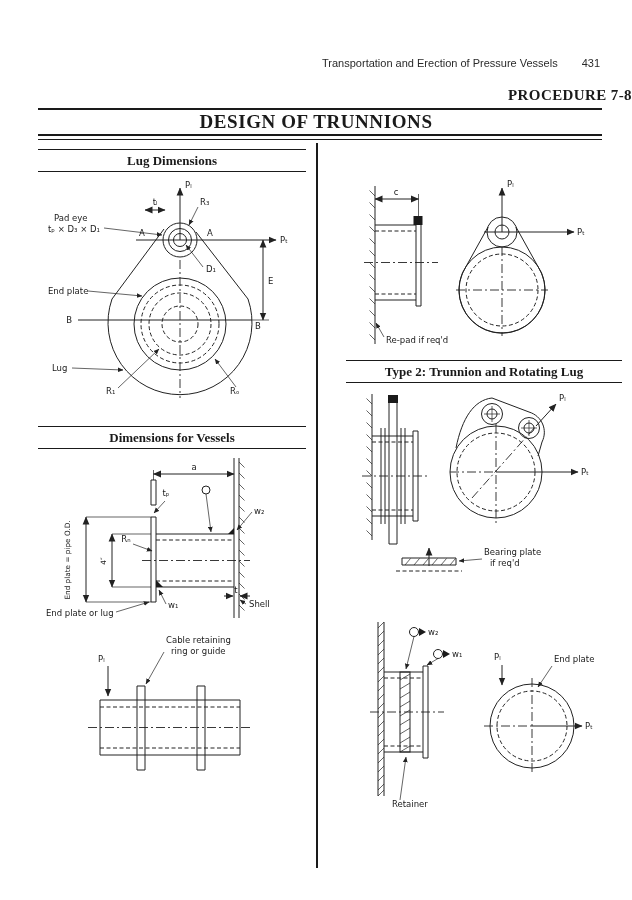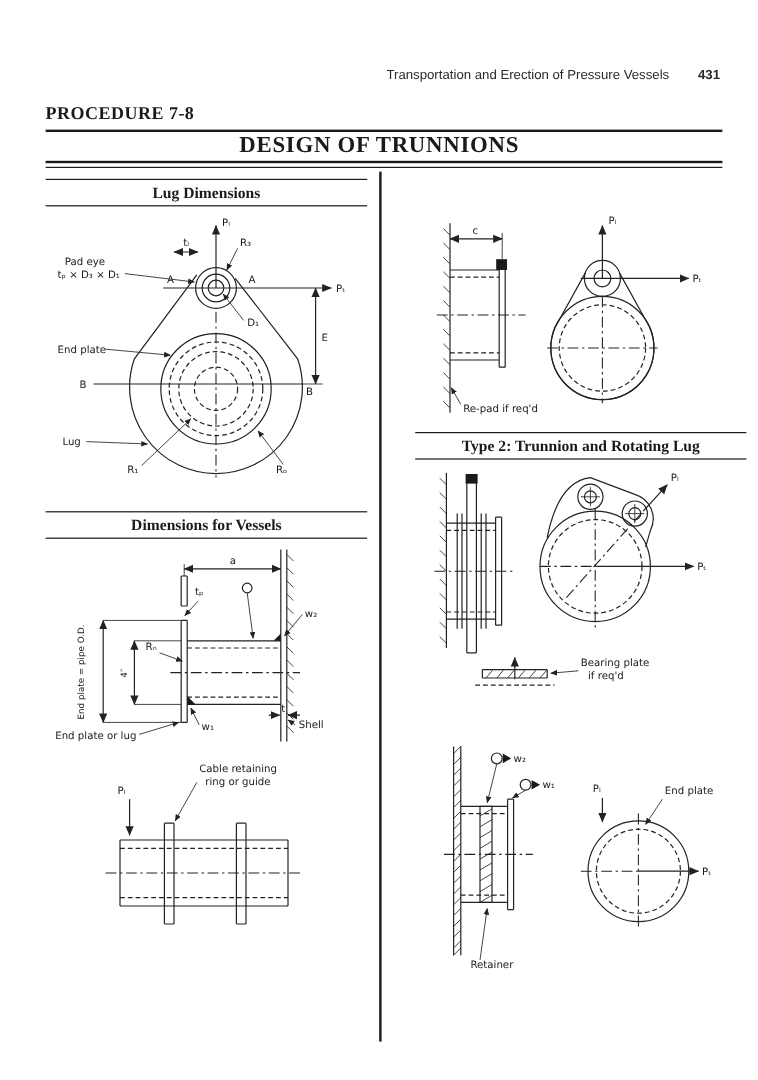--- a/index.html
+++ b/index.html
@@ -1,21 +1,21 @@
 <!DOCTYPE html>
 <html><head>
 <meta charset="utf-8">
 <style>
   html,body{margin:0;padding:0;background:#fff;}
   .page{position:relative;width:632px;height:900px;background:#fff;overflow:hidden;
         font-family:"Liberation Serif",serif;color:#1a1a1a;}
   .running-header{position:absolute;top:57px;right:32px;display:flex;gap:24px;align-items:baseline;
         font:11px "Liberation Sans",sans-serif;color:#2a2a2a;}
-  .running-header .pageno{font-weight:bold;}
-  .proc-title{position:absolute;left:0;right:0;top:87px;text-align:left;
+  .running-header .pageno{font-weight:normal;}
+  .proc-title{position:absolute;left:0;right:0;top:87px;text-align:right;
         font:bold 15px "Liberation Serif",serif;letter-spacing:.4px;padding-left:38px;}
   .main-title{position:absolute;left:0;right:0;top:111px;text-align:center;
         font:bold 19px "Liberation Serif",serif;letter-spacing:.6px;}
   .rule{position:absolute;background:#1a1a1a;}
   .vdivider{position:absolute;left:316px;top:143px;width:1.5px;height:725px;background:#1a1a1a;}
   .sec-h{position:absolute;border-top:1.5px solid #1a1a1a;border-bottom:1.5px solid #1a1a1a;
         display:flex;align-items:center;justify-content:center;
         font:bold 13px "Liberation Serif",serif;}
   .diag{position:absolute;}
   .s {stroke:#222;stroke-width:1;fill:none;}

